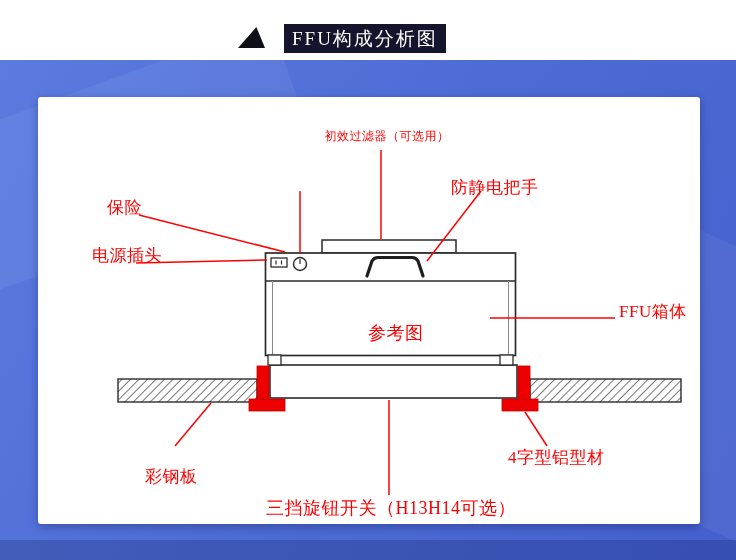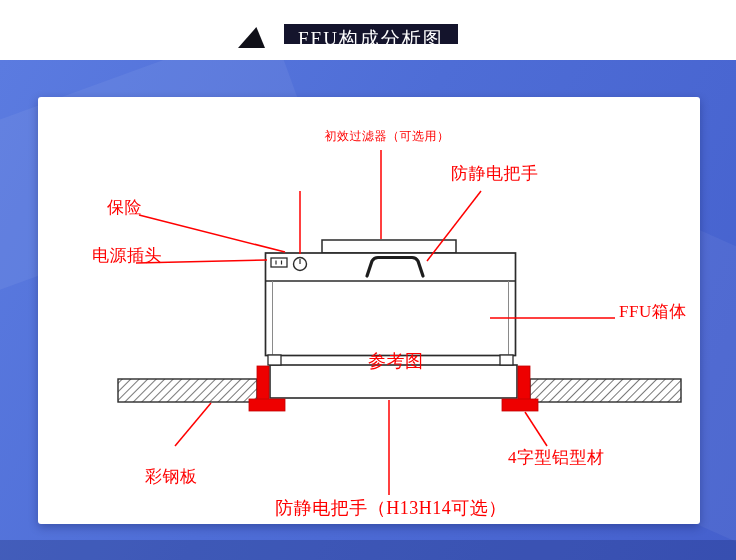--- a/index.html
+++ b/index.html
@@ -12,40 +12,40 @@
   .blue-bg { position:absolute; left:0; top:60px; width:736px; height:500px;
              background:linear-gradient(118deg,#5b7be0 0%,#4e6dd6 45%,#4560cd 100%); }
   .deco { position:absolute; background:rgba(255,255,255,0.06); }
   .deco-1 { left:-120px; top:30px; width:430px; height:160px; transform:rotate(-20deg); }
   .deco-2 { right:-150px; top:170px; width:430px; height:270px; transform:rotate(24deg); background:rgba(255,255,255,0.05); }
   .bottom-strip { position:absolute; left:0; bottom:0; width:736px; height:20px; background:rgba(16,28,92,0.25); }
 
   
   .header-triangle { position:absolute; left:238px; top:27px; width:27px; height:21px;
                      background:#101018; clip-path:polygon(0 100%,100% 100%,68% 0); }
-  .header-titlebox { position:absolute; left:284px; top:24px; height:20px; padding:0 14px;
+  .header-titlebox { position:absolute; left:284px; top:24px; height:29px; padding:0 8px;
                      background:#14142c; color:#ffffff; font-size:19px; letter-spacing:2px;
                      line-height:29px; white-space:nowrap; }
 
   
   .panel { position:absolute; left:38px; top:97px; width:662px; height:427px;
            background:#ffffff; border-radius:3px; box-shadow:0 3px 10px rgba(0,10,60,.3); }
 
   
   svg.diagram { position:absolute; left:0; top:0; width:736px; height:560px; pointer-events:none; }
 
   
   .label { position:absolute; color:#fe0000; font-size:17px; letter-spacing:.5px; white-space:nowrap; }
   .label.centered { text-align:center; }
   .lbl-primary   { left:280px; top:128px; width:214px; font-size:12px; }
   .lbl-knob      { left:233px; top:170px; }
-  .lbl-handle    { left:451px; top:162px; }
+  .lbl-handle    { left:451px; top:176px; }
   .lbl-fuse      { left:107px; top:196px; }
   .lbl-plug      { left:64px;  top:244px;margin-left:28px; }
-  .lbl-ref       { left:368px; top:321px; font-size:18px;margin-top:28px; }
+  .lbl-ref       { left:368px; top:321px; font-size:18px; }
   .lbl-body      { left:619px; top:300px; }
   .lbl-steel     { left:145px; top:446px;margin-top:19px; }
   .lbl-alu       { left:508px; top:446px; }
   .lbl-hepa      { left:258px; top:496px; width:266px; font-size:18px; }
 </style>
 </head>
 <body>
 
 <div class="stage">
 
@@ -118,15 +118,15 @@
   </svg>
 
   <div class="label lbl-primary centered">初效过滤器（可选用）</div>
   <div class="label lbl-handle">防静电把手</div>
   <div class="label lbl-fuse">保险</div>
   <div class="label lbl-plug">电源插头</div>
   <div class="label lbl-ref">参考图</div>
   <div class="label lbl-body">FFU箱体</div>
   <div class="label lbl-steel">彩钢板</div>
   <div class="label lbl-alu">4字型铝型材</div>
-  <div class="label lbl-hepa centered">防静电把手（H13H14可选）</div>
+  <div class="label lbl-hepa centered">三挡旋钮开关（H13H14可选）</div>
 
 </div>
 
 </body></html>

